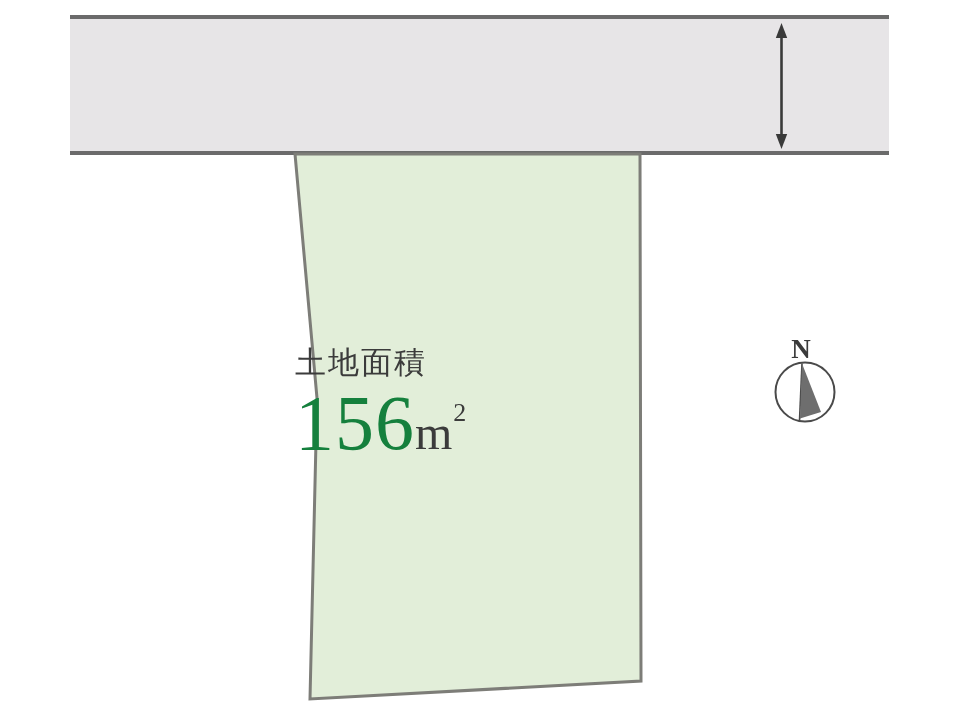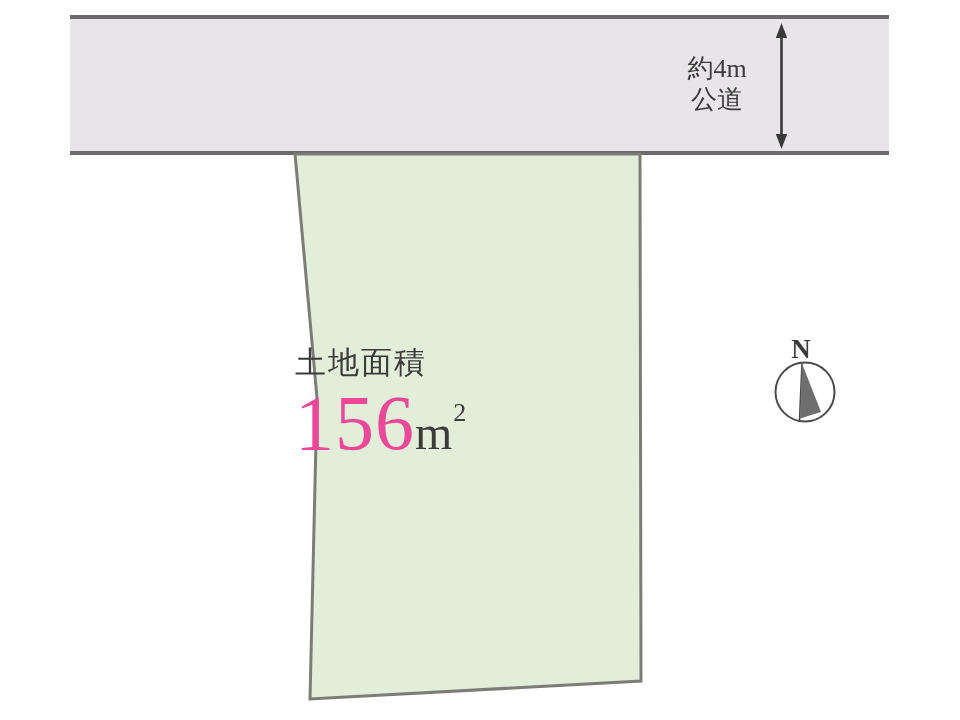--- a/index.html
+++ b/index.html
@@ -65,21 +65,21 @@
     color: #3b3b3b;
   }
   .plot-area {
     margin-top: 4px;
     line-height: 1;
     white-space: nowrap;
   }
   .plot-area .num {
     font-size: 78px;
     letter-spacing: 1px;
-    color: #ec4899;
+    color: #15803d;
   }
   .plot-area .unit {
     font-size: 48px;
     color: #3b3b3b;
   }
   .plot-area .unit-sup {
     font-size: 26px;
     vertical-align: 28px;
     margin-left: 1px;
     color: #3b3b3b;
@@ -109,24 +109,20 @@
 <body>
 
 <div class="stage">
 
   <div class="road-band"></div>
 
   <svg class="plot-layer" width="960" height="720" viewBox="0 0 960 720">
     <polygon points="295,154 640,154 641,681 310,699 317,398" fill="#e2eed9" stroke="#7d7d78" stroke-width="3" stroke-linejoin="miter"></polygon>
   </svg>
 
-  <div class="road-label">
-    <div>約4m</div>
-    <div>公道</div>
-  </div>
 
   <svg class="road-arrow" width="30" height="132" viewBox="0 0 30 132">
     <line x1="13.5" y1="14" x2="13.5" y2="118" stroke="#3a3a3a" stroke-width="2.6"></line>
     <polygon points="13.5,3 7.8,18 19.2,18" fill="#3a3a3a"></polygon>
     <polygon points="13.5,129 7.8,114 19.2,114" fill="#3a3a3a"></polygon>
   </svg>
 
   <div class="plot-text">
     <div class="plot-caption">土地面積</div>
     <div class="plot-area">

